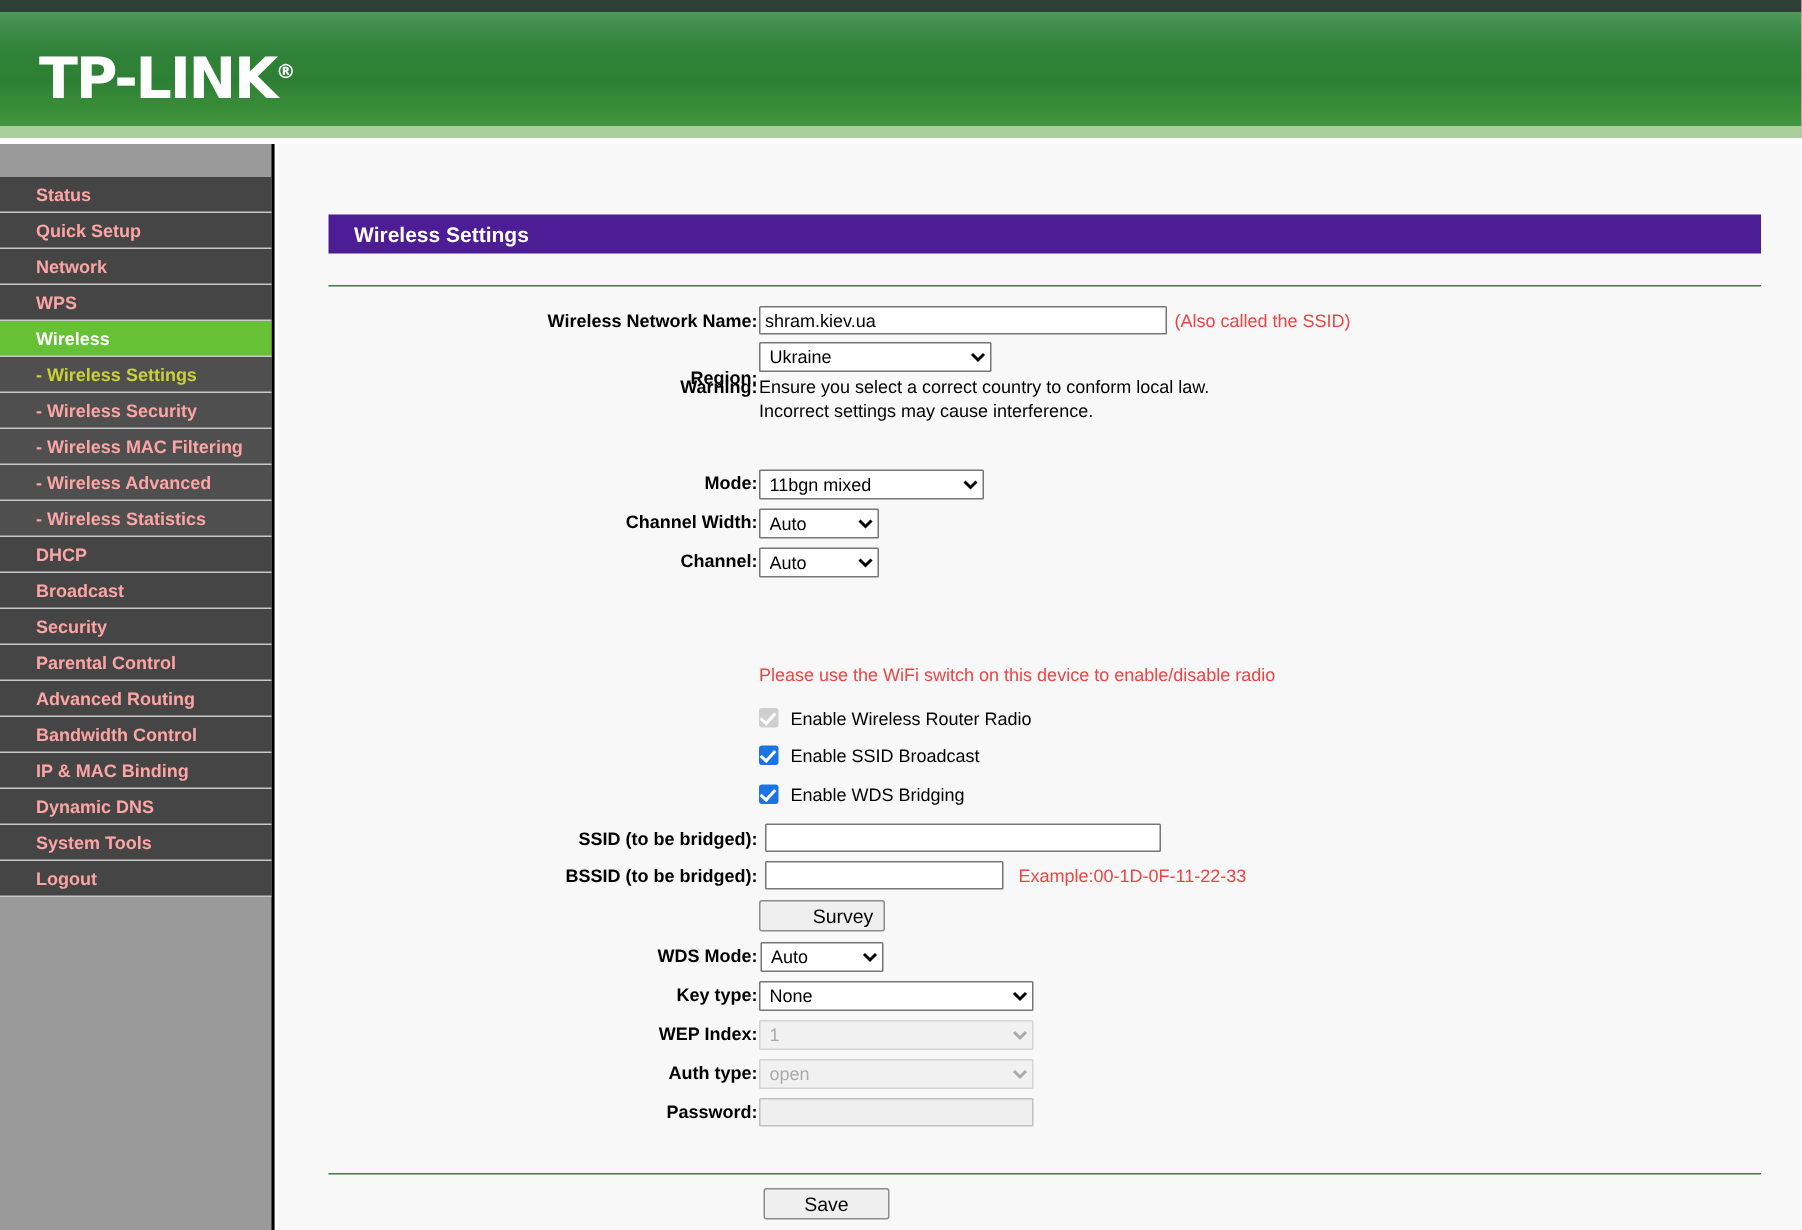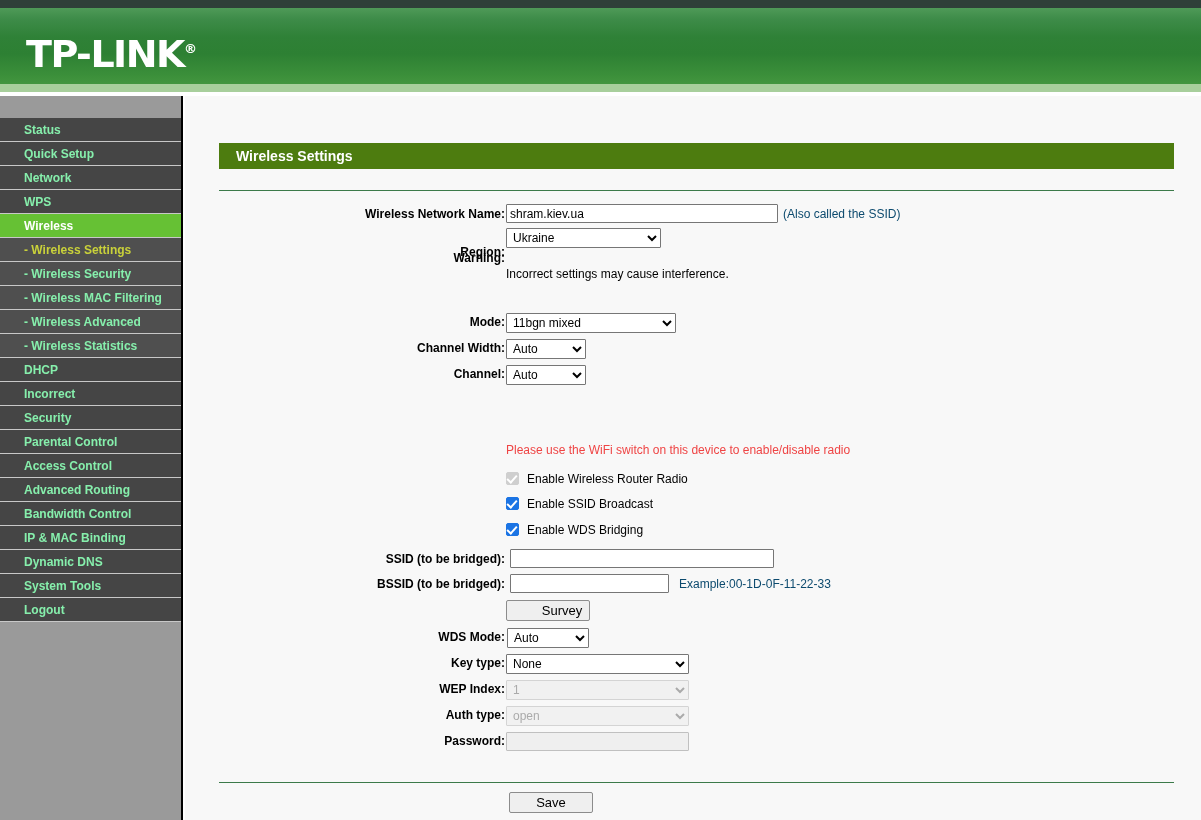--- a/index.html
+++ b/index.html
@@ -84,21 +84,21 @@
     position: absolute;
     left: 0;
     top: 22px;
     width: 181px;
   }
   .menu-item {
     height: 24px;
     line-height: 24px;
     background: #454545;
     border-bottom: 1px solid #c8c8c8;
-    color: #86efac;
+    color: #fca5a5;
     font-weight: bold;
     font-size: 12px;
     padding-left: 24px;
     box-sizing: border-box;
     white-space: nowrap;
     cursor: pointer;
   }
   .menu-item.top-level {
     padding-left: 24px;
   }
@@ -123,21 +123,21 @@
     width: 1016px;
     height: 724px;
     background: #f8f8f8;
   }
   #title-bar {
     position: absolute;
     left: 34px;
     top: 47px;
     width: 955px;
     height: 26px;
-    background: #4d7c0f;
+    background: #4c1d95;
     color: #ffffff;
     font-size: 14px;
     font-weight: bold;
     line-height: 26px;
     padding-left: 17px;
     box-sizing: border-box;
   }
   #top-rule {
     position: absolute;
     left: 34px;
@@ -158,21 +158,21 @@
     position: absolute;
     text-align: right;
     font-weight: bold;
     font-size: 12px;
     color: #000000;
     white-space: nowrap;
   }
   .hint {
     position: absolute;
     font-size: 12px;
-    color: #0c4a6e;
+    color: #ef4444;
     white-space: nowrap;
   }
   .warn-text {
     position: absolute;
     font-size: 12px;
     color: #000000;
     white-space: nowrap;
     line-height: 15px;
   }
   .red-note {
@@ -287,24 +287,23 @@
       <div class="menu-item top-level"><span>Quick Setup</span></div>
       <div class="menu-item top-level"><span>Network</span></div>
       <div class="menu-item top-level"><span>WPS</span></div>
       <div class="menu-item top-level active"><span>Wireless</span></div>
       <div class="menu-item sub current"><span>- Wireless Settings</span></div>
       <div class="menu-item sub"><span>- Wireless Security</span></div>
       <div class="menu-item sub"><span>- Wireless MAC Filtering</span></div>
       <div class="menu-item sub"><span>- Wireless Advanced</span></div>
       <div class="menu-item sub"><span>- Wireless Statistics</span></div>
       <div class="menu-item top-level"><span>DHCP</span></div>
-      <div class="menu-item top-level"><span>Incorrect</span></div>
+      <div class="menu-item top-level"><span>Broadcast</span></div>
       <div class="menu-item top-level"><span>Security</span></div>
       <div class="menu-item top-level"><span>Parental Control</span></div>
-      <div class="menu-item top-level"><span>Access Control</span></div>
       <div class="menu-item top-level"><span>Advanced Routing</span></div>
       <div class="menu-item top-level"><span>Bandwidth Control</span></div>
       <div class="menu-item top-level"><span>IP &amp; MAC Binding</span></div>
       <div class="menu-item top-level"><span>Dynamic DNS</span></div>
       <div class="menu-item top-level"><span>System Tools</span></div>
       <div class="menu-item top-level"><span>Logout</span></div>
     </div>
 </div>
 
 <div id="main">
@@ -313,24 +312,25 @@
   <div id="top-rule"></div>
 
   <div class="lbl" style="left:150px; top:111px; width:170px;">Wireless Network Name:</div>
   <input class="txt" id="ssid-input" style="left: 321px; top: 108px; width: 272px;" type="text" value="shram.kiev.ua">
   <div class="hint" style="left:598px; top:111px;">(Also called the SSID)</div>
 
   <div class="lbl" style="left:150px; top:135px; width:170px;margin-top:14px;">Region:</div>
   <select class="sel" id="region-select" style="left:321px; top:132px; width:155px;"><option value="Ukraine">Ukraine</option></select>
 
   <div class="lbl" style="left:150px; top:155px; width:170px;">Warning:</div>
+  <div class="warn-text" style="left:321px; top:155px;">Ensure you select a correct country to conform local law.</div>
   <div class="warn-text" style="left:321px; top:171px;">Incorrect settings may cause interference.</div>
 
   <div class="lbl" style="left:150px; top:219px; width:170px;">Mode:</div>
-  <select class="sel" id="mode-select" style="left:321px; top:217px; width:170px;"><option value="11bgn mixed">11bgn mixed</option></select>
+  <select class="sel" id="mode-select" style="left:321px; top:217px; width:150px;"><option value="11bgn mixed">11bgn mixed</option></select>
 
   <div class="lbl" style="left:150px; top:245px; width:170px;">Channel Width:</div>
   <select class="sel" id="channel-width-select" style="left:321px; top:243px; width:80px;"><option value="Auto">Auto</option></select>
 
   <div class="lbl" style="left:150px; top:271px; width:170px;">Channel:</div>
   <select class="sel" id="channel-select" style="left:321px; top:269px; width:80px;"><option value="Auto">Auto</option></select>
 
   <div class="red-note" style="left:321px; top:347px;">Please use the WiFi switch on this device to enable/disable radio</div>
 
   <div class="chk-row" style="left:321px; top:373px;">

